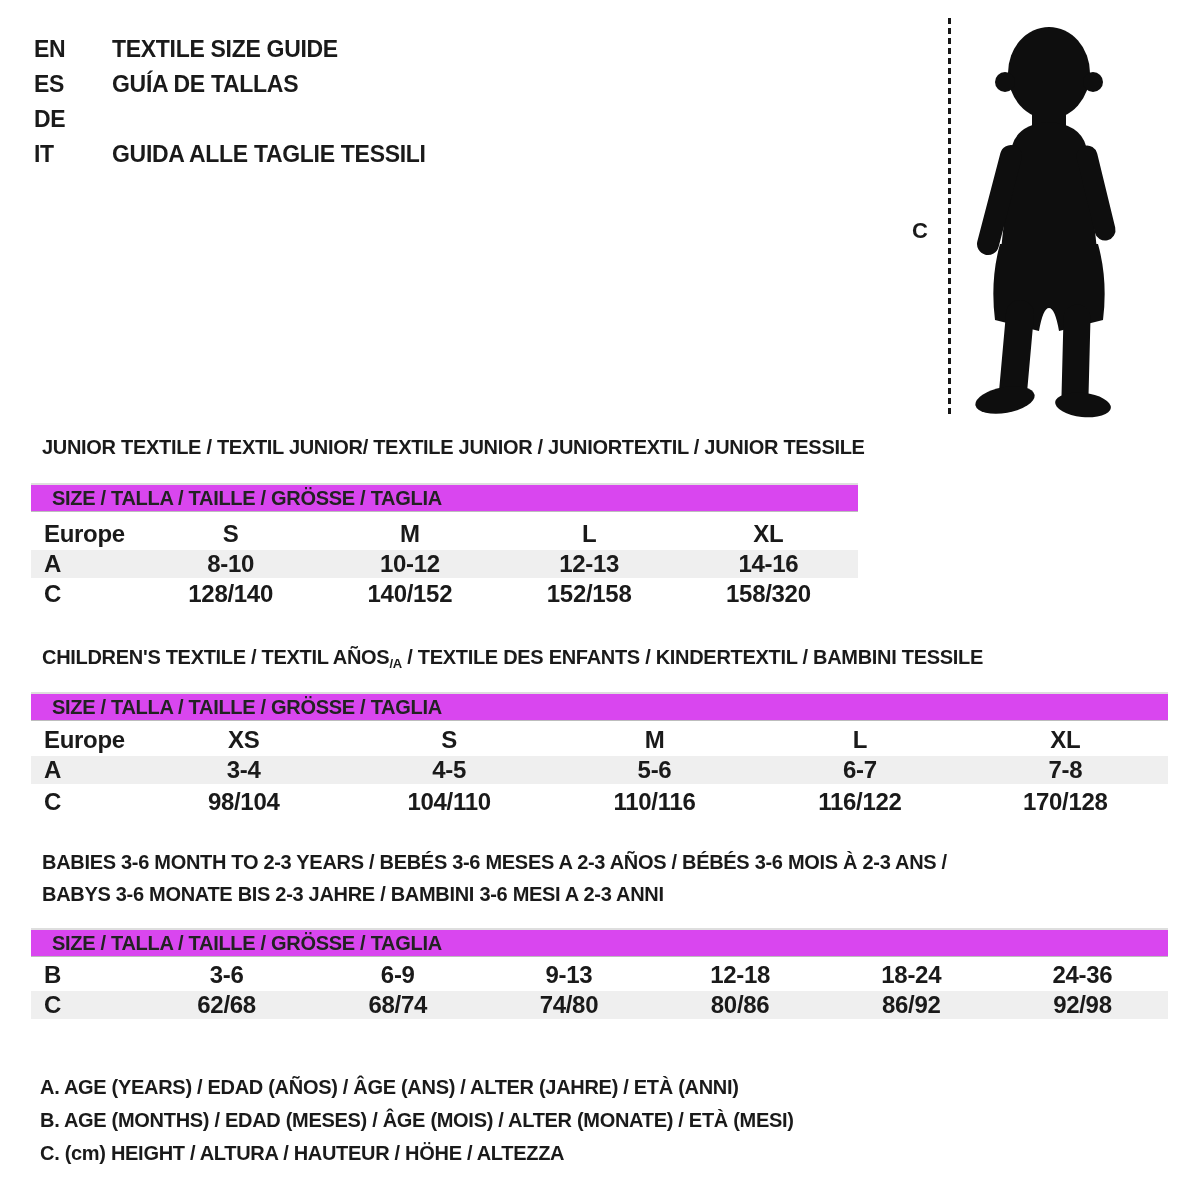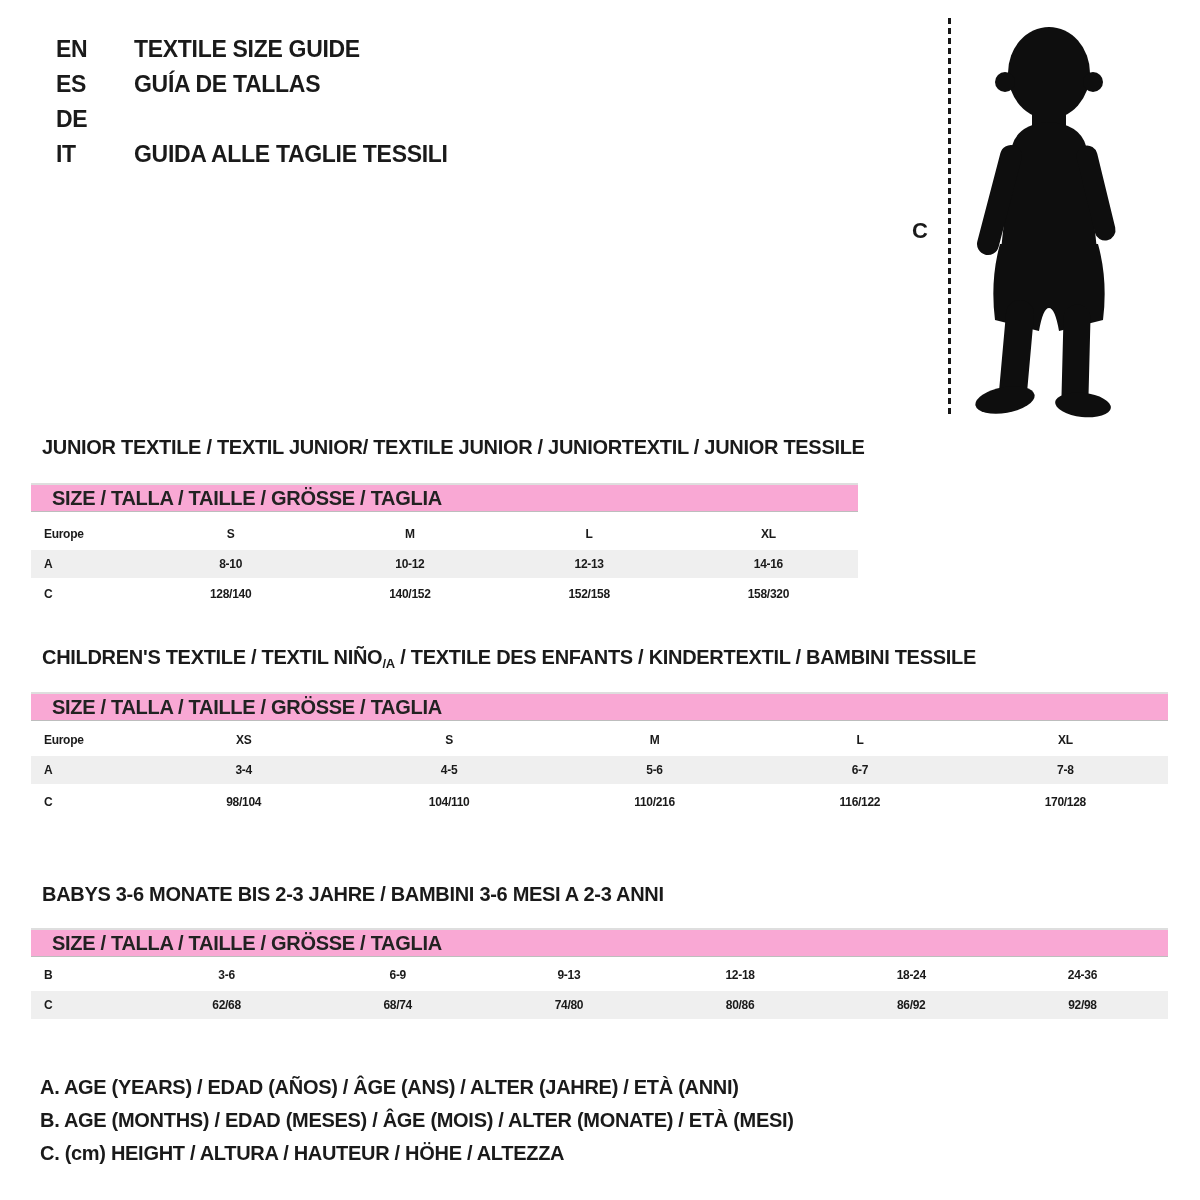--- a/index.html
+++ b/index.html
@@ -3,40 +3,40 @@
 <meta charset="utf-8">
 <style>
   * { margin:0; padding:0; box-sizing:border-box; }
   html,body { background:#ffffff; }
   .page {
     position:relative; width:1200px; height:1200px; background:#ffffff;
     font-family:"Liberation Sans", sans-serif; font-weight:700; color:#1a1a1a;
     overflow:hidden; letter-spacing:-0.3px;
   }
   
-  .lang-block { position:absolute; left:56px; top:32px; }
+  .lang-block { position:absolute; left:34px; top:32px; }
   .lang-row { display:flex; height:35px; align-items:center; font-size:23px; }
   .lang-code { width:78px; }
   
   .dash-line {
     position:absolute; left:948px; top:18px; width:3px; height:400px;
     background:repeating-linear-gradient(to bottom, #161616 0 6px, transparent 6px 10px);
   }
   .measure-c { position:absolute; left:912px; top:218px; font-size:22px; }
   .silhouette { position:absolute; left:956px; top:16px; }
   
   .sec-title { position:absolute; font-size:20px; white-space:nowrap; }
   .sub { font-size:13px; vertical-align:-4px; letter-spacing:-0.2px; }
   .bar {
-    position:absolute; background:#f9a8d4; border-top:2px solid #dedede;
+    position:absolute; background:#d946ef; border-top:2px solid #dedede;
     border-bottom:1px solid #bdbdbd; height:29px;
     display:flex; align-items:center; padding-left:21px;
     font-size:20px; color:#222222; white-space:nowrap;
   }
-  .trow { position:absolute; display:grid; align-items:center; font-size:12px; height:28px; }
+  .trow { position:absolute; display:grid; align-items:center; font-size:24px; height:28px; }
   .cols4 { grid-template-columns:110px repeat(4, 1fr); }
   .cols5 { grid-template-columns:110px repeat(5, 1fr); }
   .cols6 { grid-template-columns:110px repeat(6, 1fr); }
   .trow .lbl { padding-left:13px; text-align:left; }
   .trow .val { text-align:center; }
   .shaded { background:#efefef; }
   .note { position:absolute; left:40px; font-size:20px; white-space:nowrap; }
 </style>
 </head>
 <body>
@@ -97,21 +97,21 @@
     <span class="val">14-16</span>
   </div>
   <div class="trow cols4" style="left:31px; top:580px; width:827px;">
     <span class="lbl">C</span>
     <span class="val">128/140</span>
     <span class="val">140/152</span>
     <span class="val">152/158</span>
     <span class="val">158/320</span>
   </div>
 
-  <div class="sec-title" style="left:42px; top:646px;"><span>CHILDREN'S TEXTILE / TEXTIL NIÑO</span><span class="sub">/A</span><span> / TEXTILE DES ENFANTS / KINDERTEXTIL / BAMBINI TESSILE</span></div>
+  <div class="sec-title" style="left:42px; top:646px;"><span>CHILDREN'S TEXTILE / TEXTIL AÑOS</span><span class="sub">/A</span><span> / TEXTILE DES ENFANTS / KINDERTEXTIL / BAMBINI TESSILE</span></div>
   <div class="bar" style="left:31px; top:692px; width:1137px;">SIZE / TALLA / TAILLE / GRÖSSE / TAGLIA</div>
   <div class="trow cols5" style="left:31px; top:726px; width:1137px;">
     <span class="lbl">Europe</span>
     <span class="val">XS</span>
     <span class="val">S</span>
     <span class="val">M</span>
     <span class="val">L</span>
     <span class="val">XL</span>
   </div>
   <div class="trow cols5 shaded" style="left:31px; top:756px; width:1137px;">
@@ -119,25 +119,26 @@
     <span class="val">3-4</span>
     <span class="val">4-5</span>
     <span class="val">5-6</span>
     <span class="val">6-7</span>
     <span class="val">7-8</span>
   </div>
   <div class="trow cols5" style="left:31px; top:788px; width:1137px;">
     <span class="lbl">C</span>
     <span class="val">98/104</span>
     <span class="val">104/110</span>
-    <span class="val">110/216</span>
+    <span class="val">110/116</span>
     <span class="val">116/122</span>
     <span class="val">170/128</span>
   </div>
 
+  <div class="sec-title" style="left:42px; top:851px;">BABIES 3-6 MONTH TO 2-3 YEARS / BEBÉS 3-6 MESES A 2-3 AÑOS / BÉBÉS 3-6 MOIS À 2-3 ANS /</div>
   <div class="sec-title" style="left:42px; top:883px;">BABYS 3-6 MONATE BIS 2-3 JAHRE / BAMBINI 3-6 MESI A 2-3 ANNI</div>
   <div class="bar" style="left:31px; top:928px; width:1137px;">SIZE / TALLA / TAILLE / GRÖSSE / TAGLIA</div>
   <div class="trow cols6" style="left:31px; top:960px; width:1137px; height:29px;">
     <span class="lbl">B</span>
     <span class="val">3-6</span>
     <span class="val">6-9</span>
     <span class="val">9-13</span>
     <span class="val">12-18</span>
     <span class="val">18-24</span>
     <span class="val">24-36</span>

